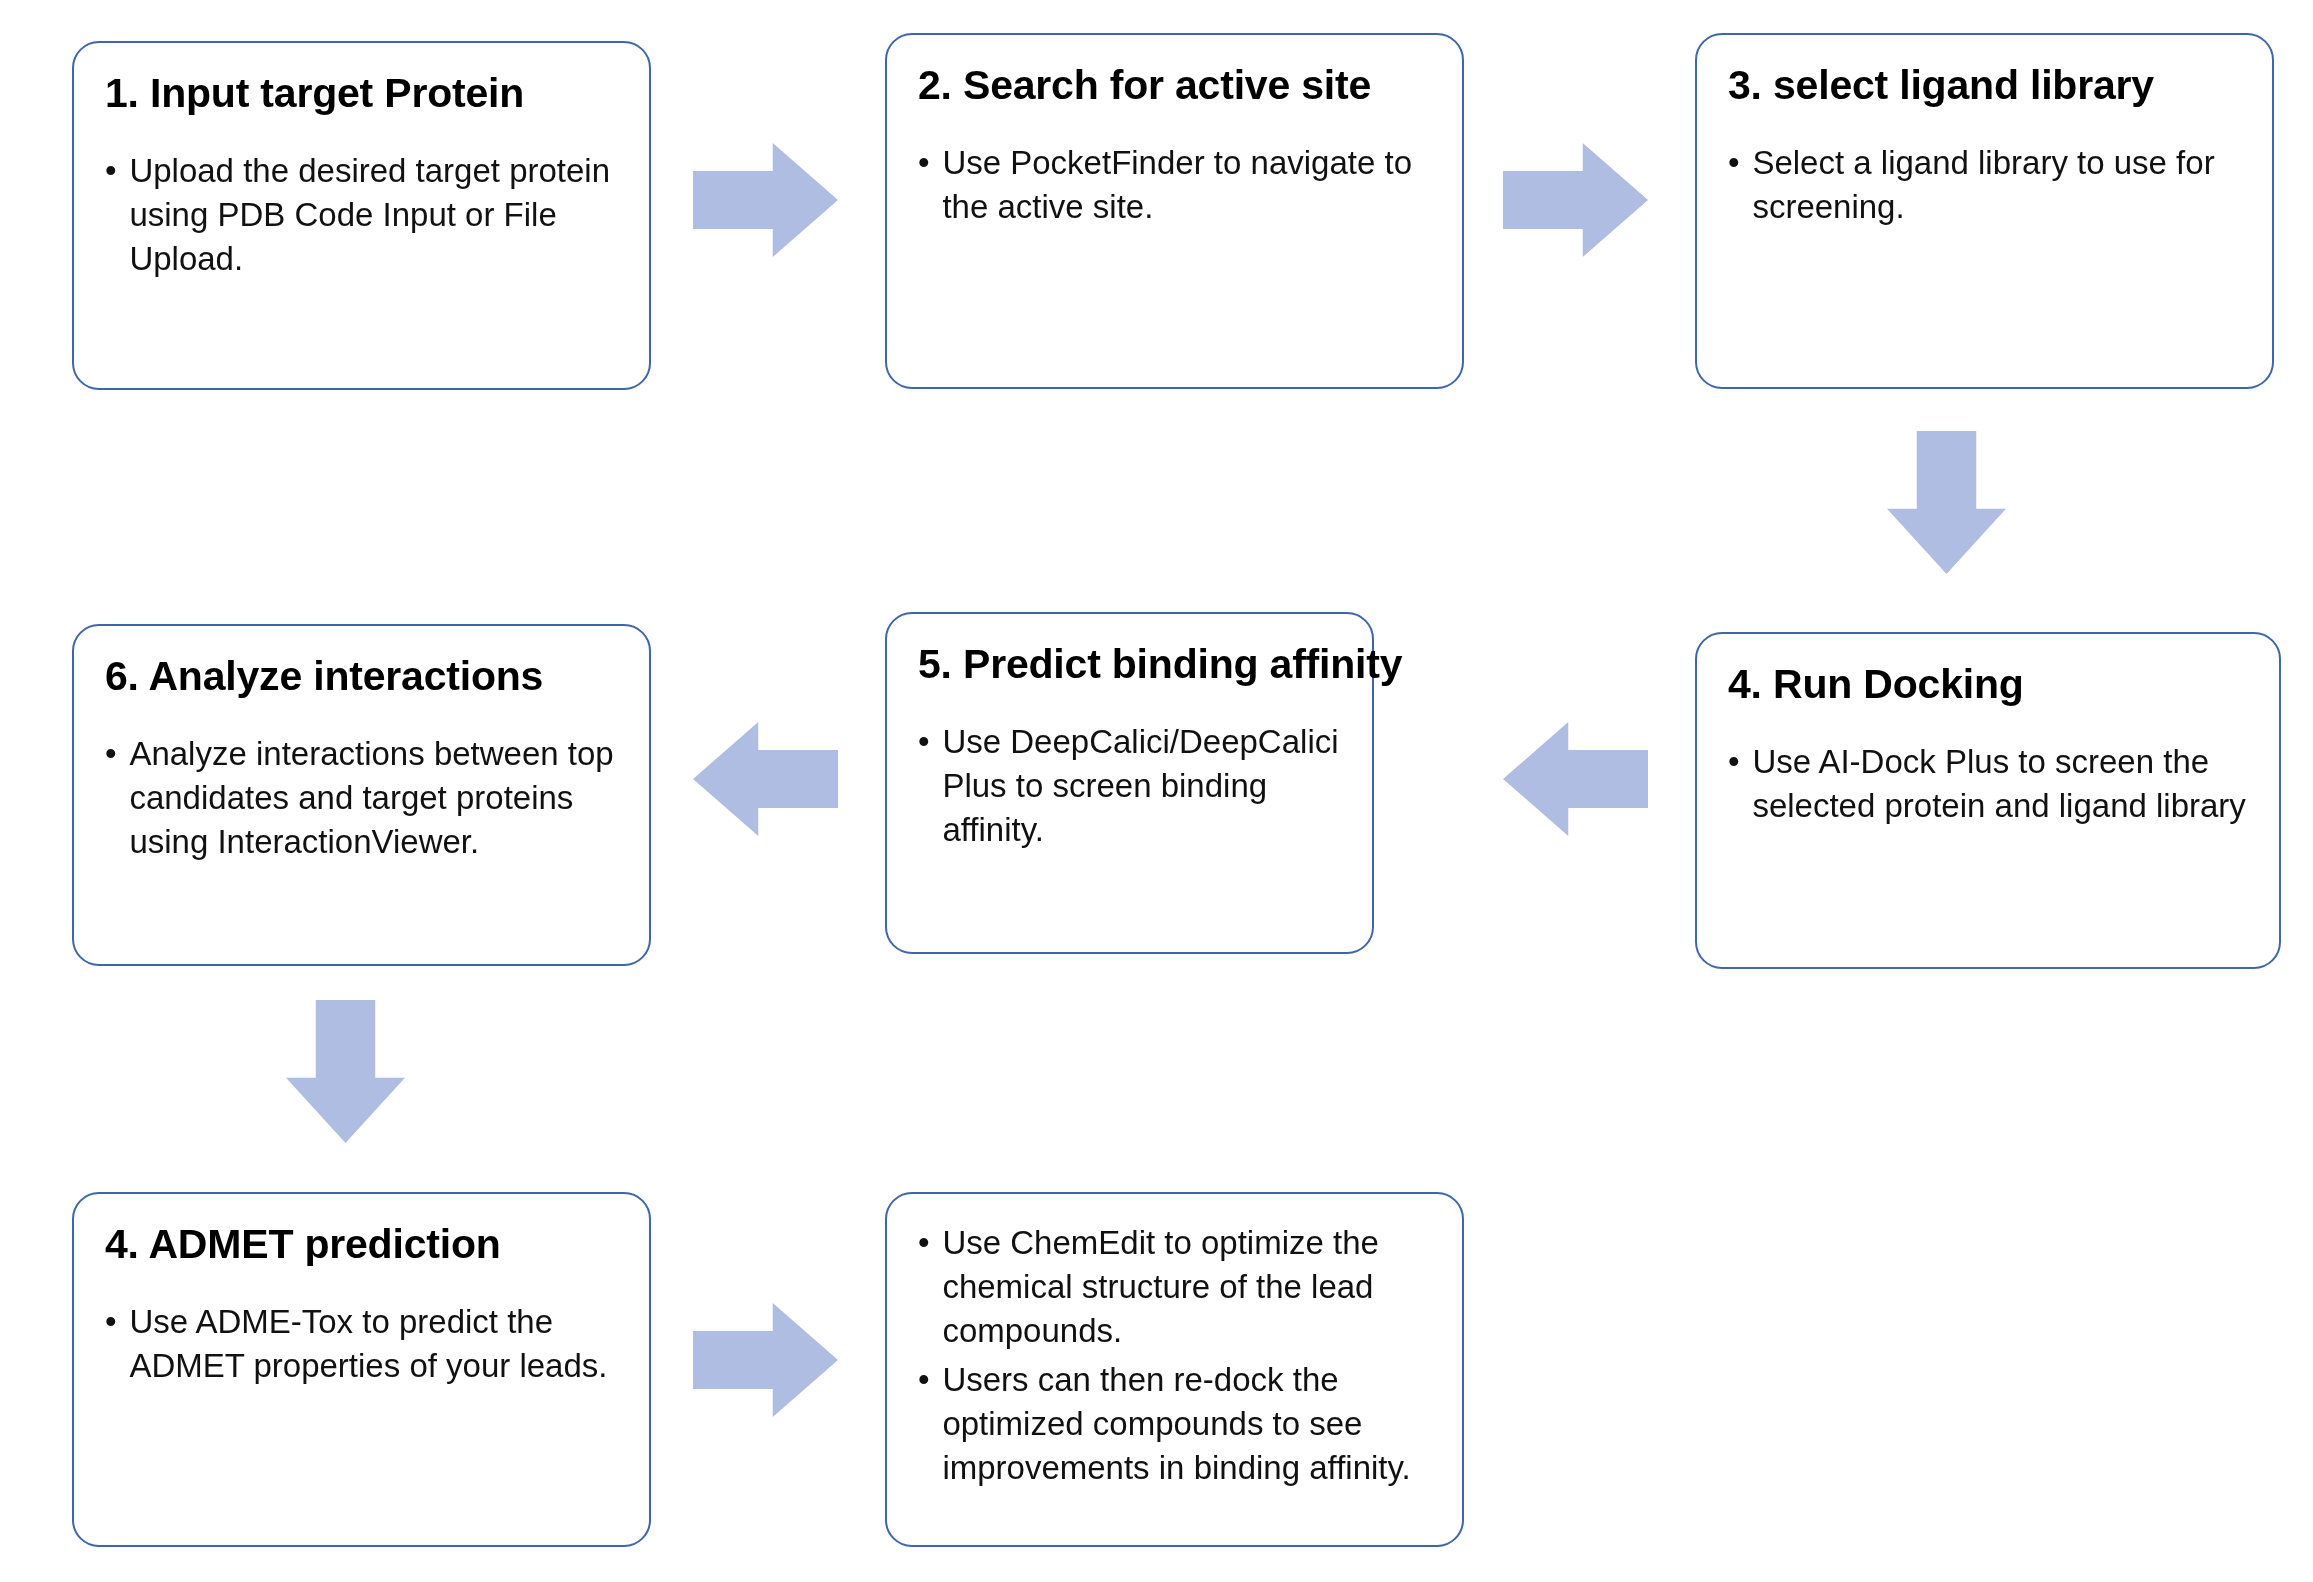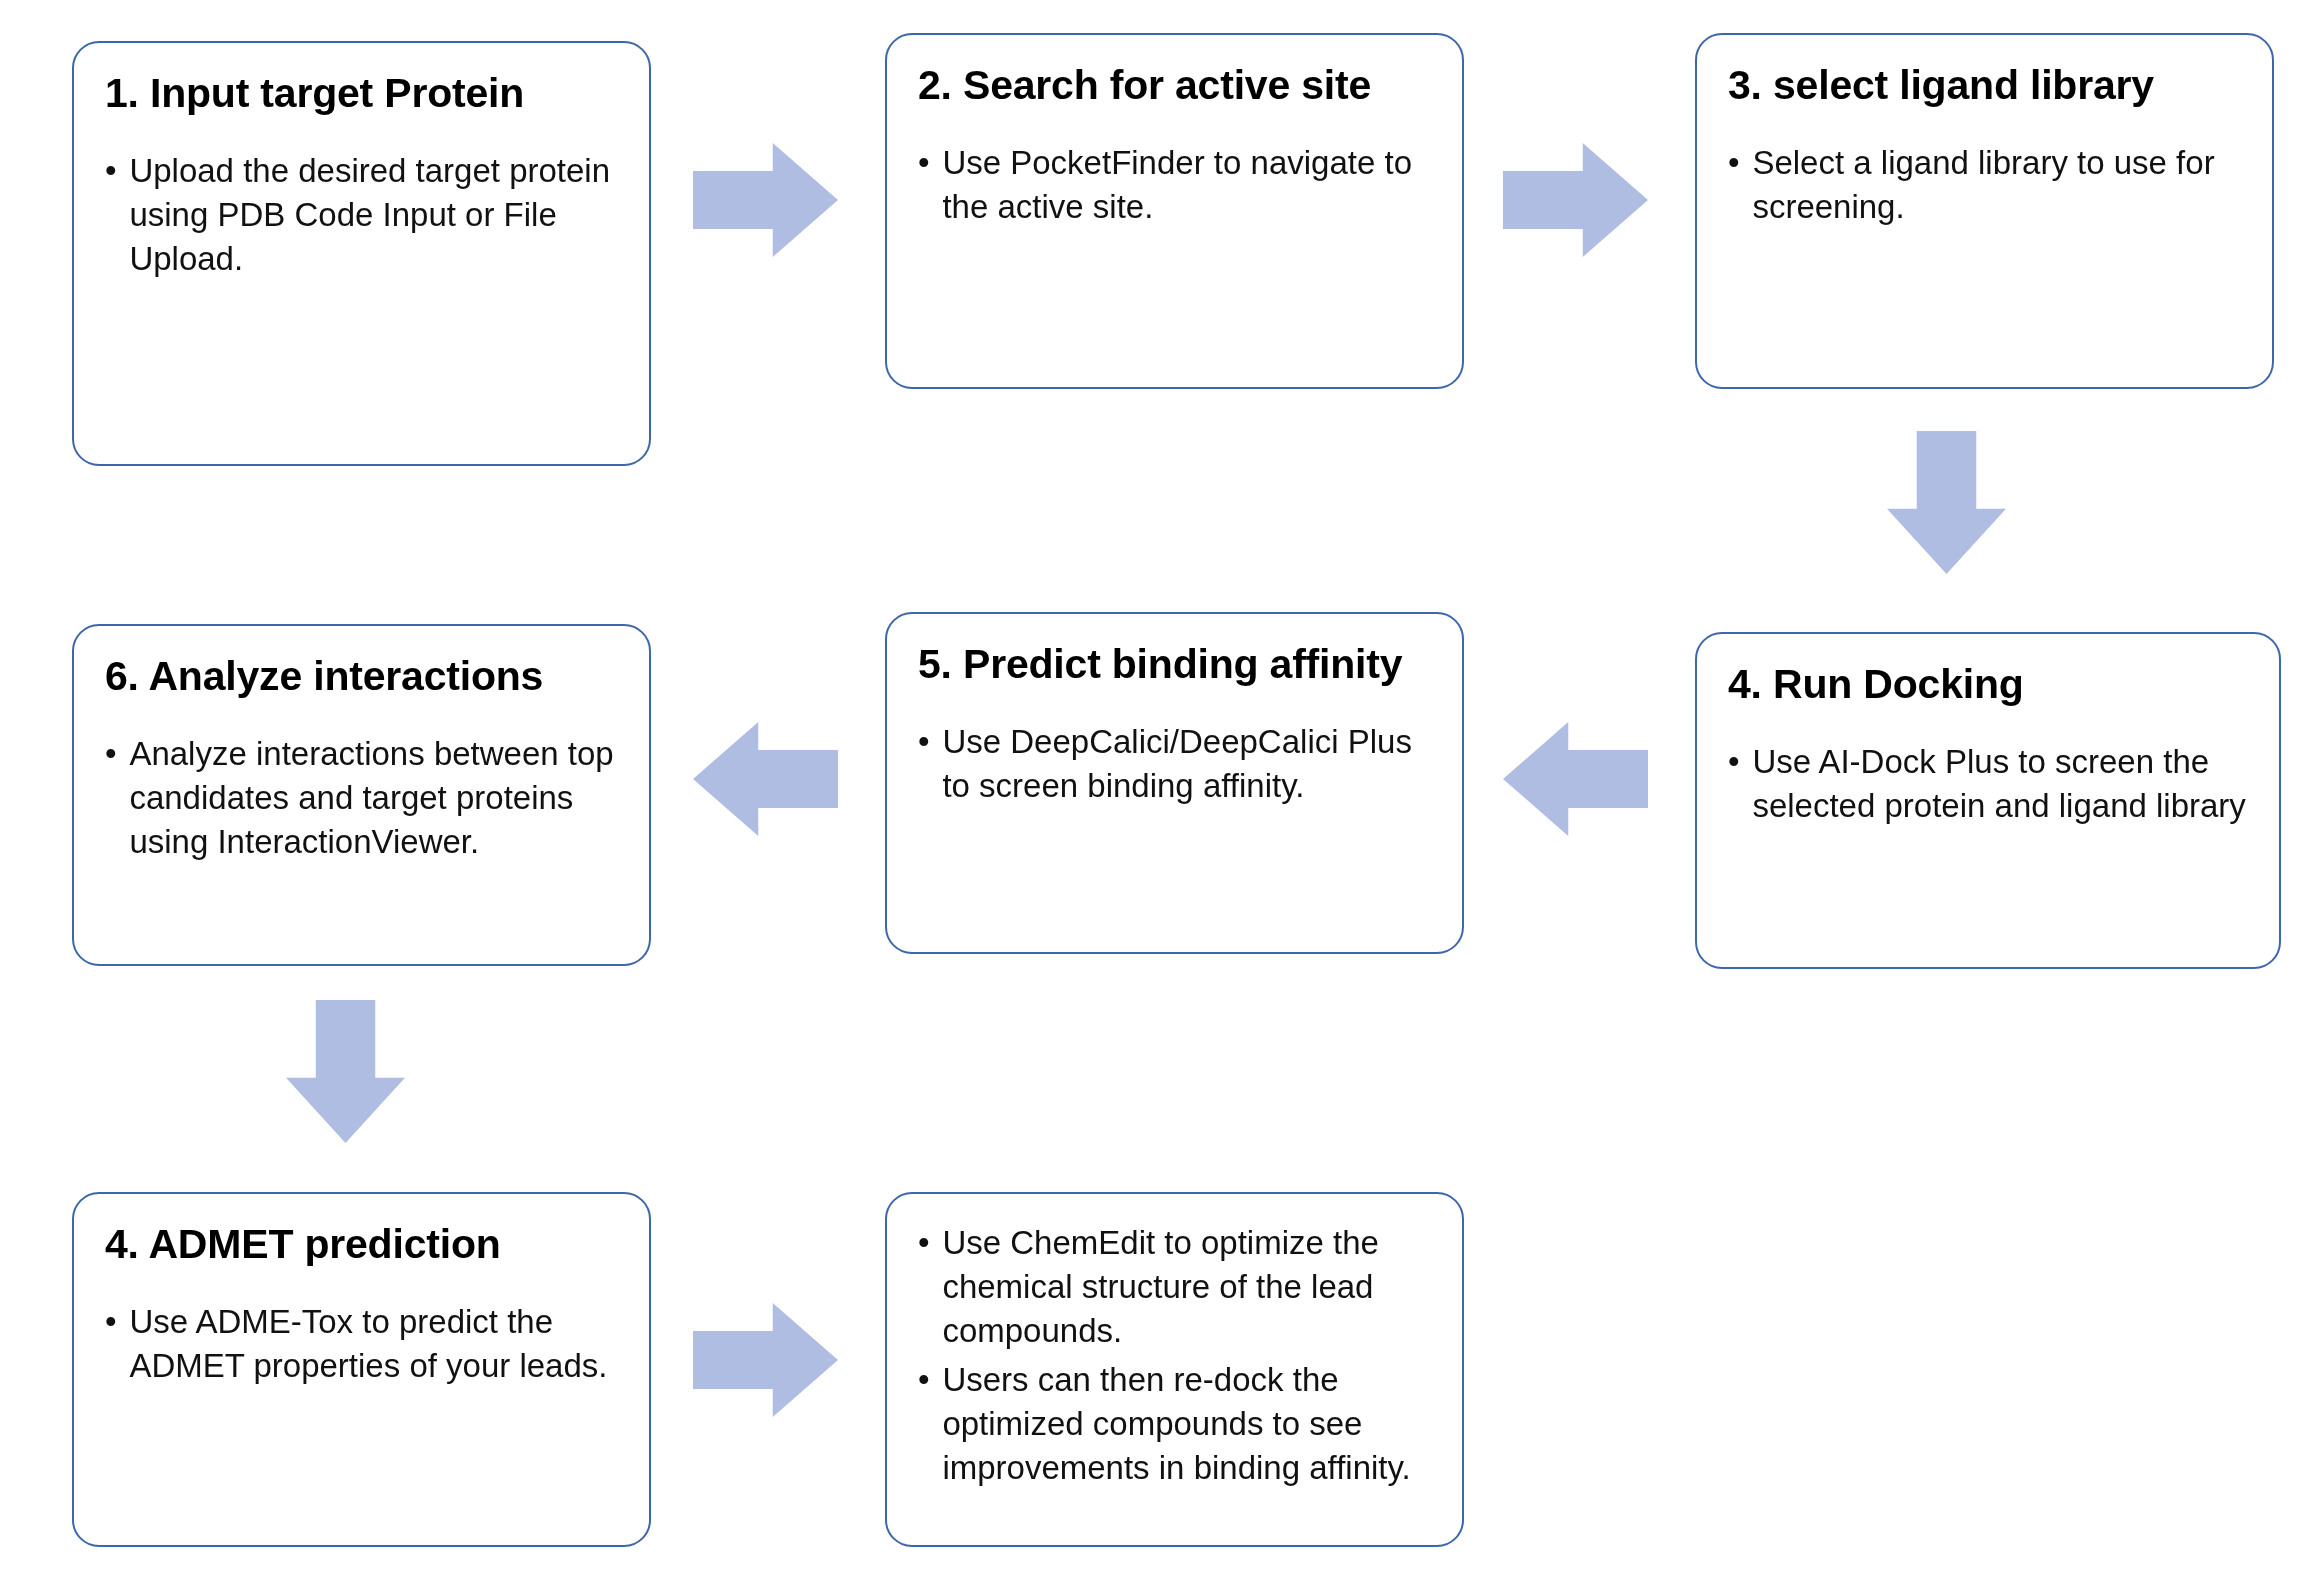--- a/index.html
+++ b/index.html
@@ -60,25 +60,25 @@
     line-height: 44px;
   }
 
   
   .arrow {
     position: absolute;
   }
   .arrow svg { display: block; width: 100%; height: 100%; }
 
   
-  #box1 { left: 72px;   top: 41px;   width: 579px;  height: 425px; }
+  #box1 { left: 72px;   top: 41px;   width: 579px;  height: 349px; }
   #box2 { left: 885px;  top: 33px;   width: 579px;  height: 356px; }
   #box3 { left: 1695px; top: 33px;   width: 579px;  height: 356px; }
   #box4 { left: 1695px; top: 632px;  width: 586px;  height: 337px; }
-  #box5 { left: 885px;  top: 612px;  width: 579px;  height: 342px; }
+  #box5 { left: 885px;  top: 612px;  width: 489px;  height: 342px; }
   #box6 { left: 72px;   top: 624px;  width: 579px;  height: 342px; }
   #box7 { left: 72px;   top: 1192px; width: 579px;  height: 355px; }
   #box8 { left: 885px;  top: 1192px; width: 579px;  height: 355px; }
 
   #arrow-1-2 { left: 693px;  top: 143px;  width: 145px; height: 114px; }
   #arrow-2-3 { left: 1503px; top: 143px;  width: 145px; height: 114px; }
   #arrow-3-4 { left: 1887px; top: 431px;  width: 119px; height: 143px; }
   #arrow-4-5 { left: 1503px; top: 722px;  width: 145px; height: 114px; }
   #arrow-5-6 { left: 693px;  top: 722px;  width: 145px; height: 114px; }
   #arrow-6-7 { left: 286px;  top: 1000px; width: 119px; height: 143px; }

